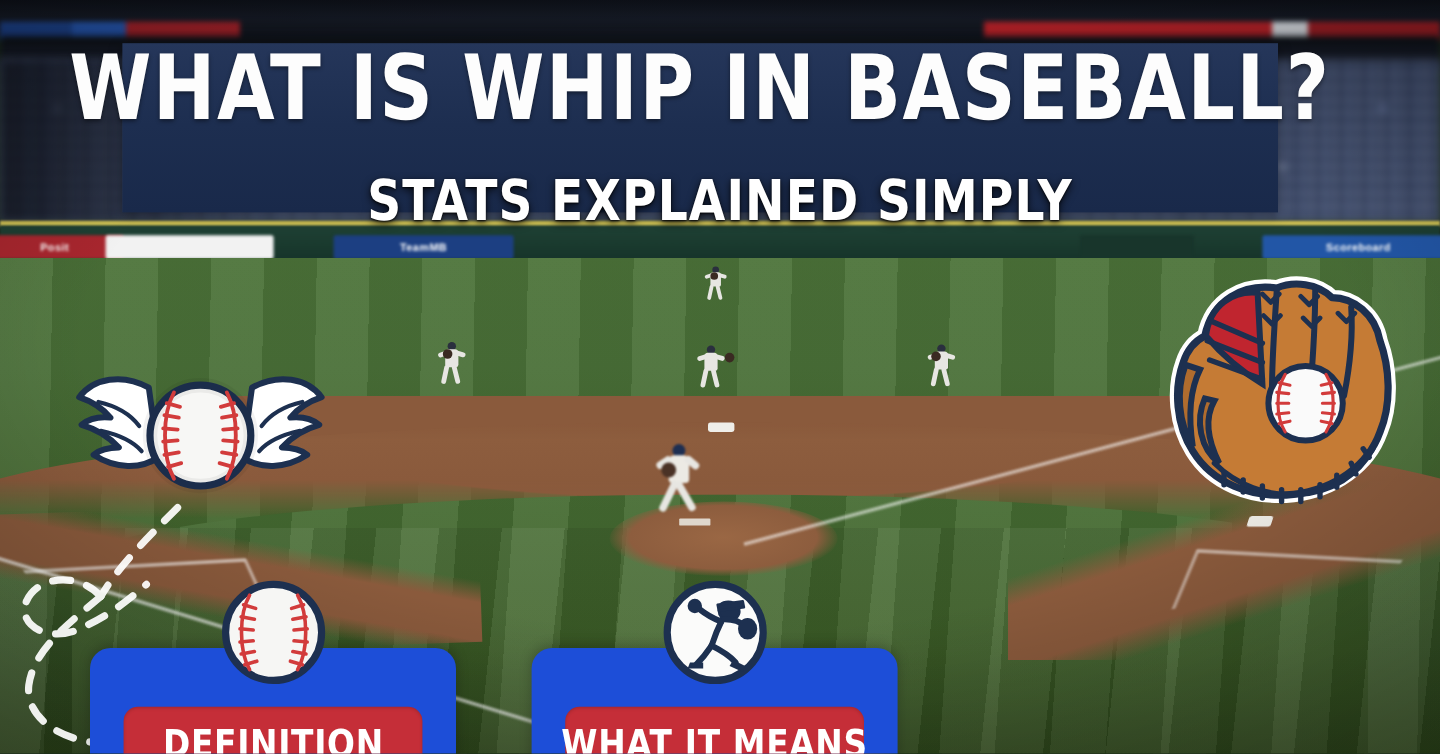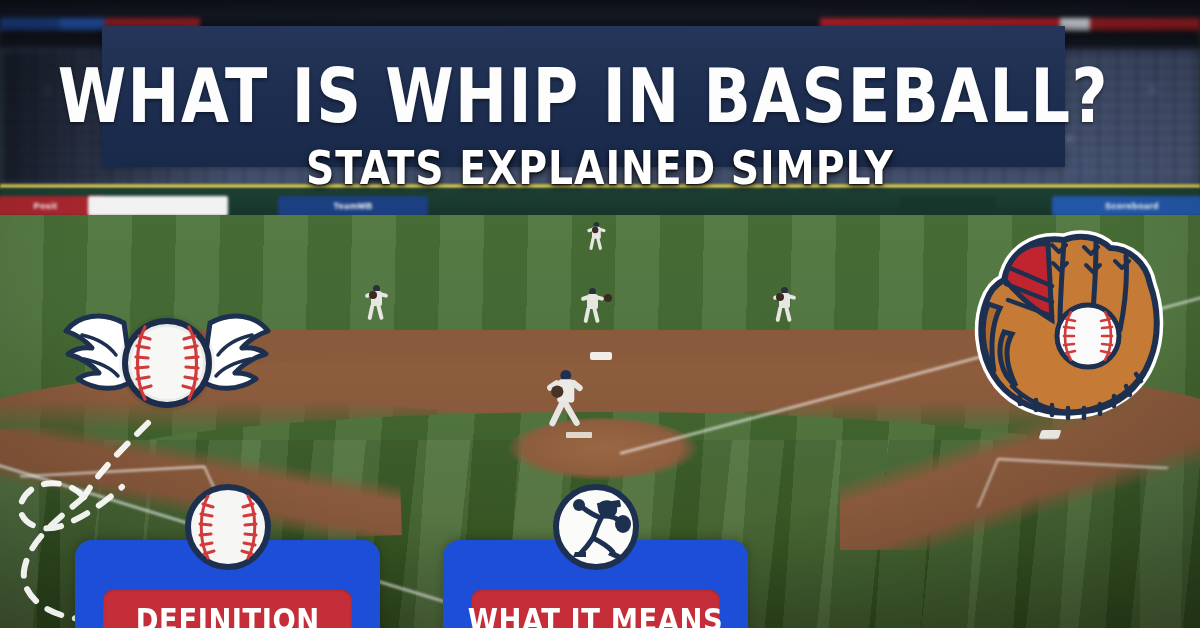--- a/index.html
+++ b/index.html
@@ -234,23 +234,23 @@
     background:#1d3352; border-radius:26px 26px 0 0; filter:blur(.8px);
   }
   .vignette {
     position:absolute; inset:0;
     background:radial-gradient(ellipse 80% 70% at 50% 45%, rgba(0,0,0,0) 55%, rgba(0,0,0,.30) 100%);
     pointer-events:none;
   }
 
   
   .title-banner {
-    position:absolute; left:102px; top:26px; width:963px; height:141px;
+    position:absolute; left:102px; top:36px; width:963px; height:141px;
     background:linear-gradient(180deg,#25365a 0%, #1d2e50 48%, #19294a 100%);
-    display:flex; align-items:center; justify-content:center;
+    display:flex; justify-content:center;
     box-shadow:0 2px 10px rgba(0,0,0,.35);
   }
   .title-text {
     font-family:"Liberation Sans Narrow","DejaVu Sans Condensed","Liberation Sans", sans-serif;
     font-weight:bold;
     font-size:75px;
     line-height:1;
     letter-spacing:1.5px;
     color:#fdfdfd;
     transform:scaleX(.92);

